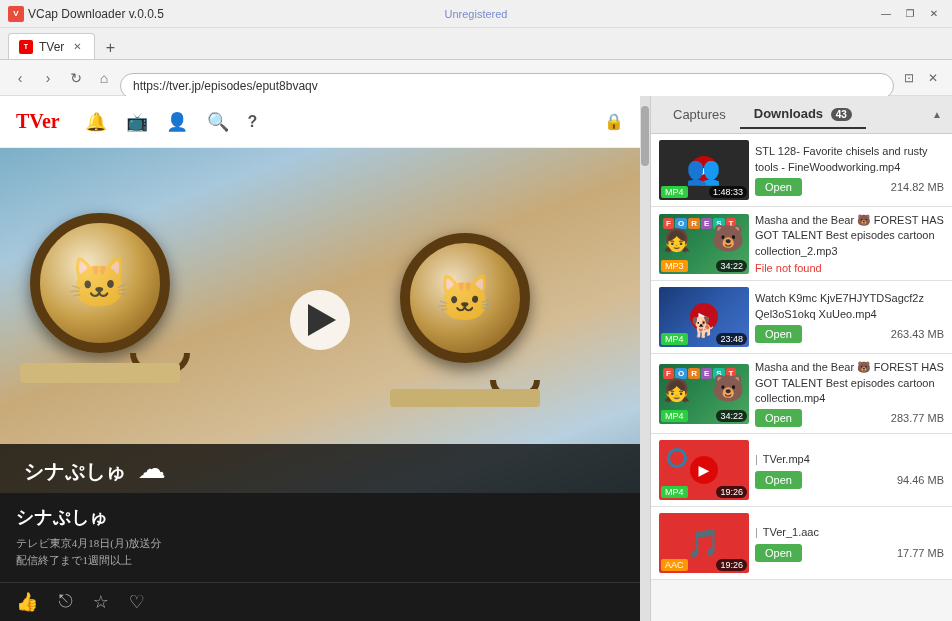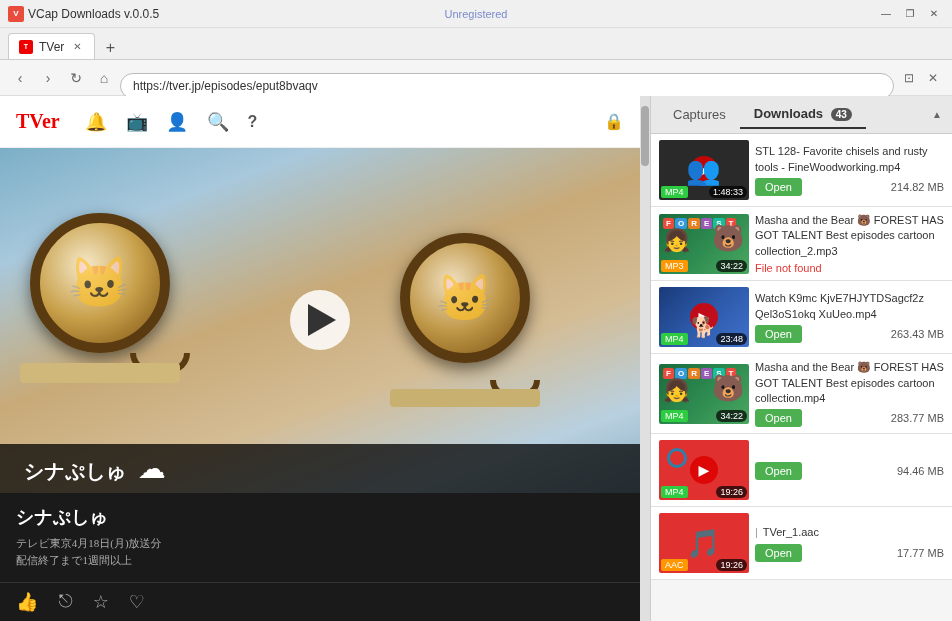--- a/index.html
+++ b/index.html
@@ -269,21 +269,21 @@
     }
     .dl-error { color: #e53935; font-size: 11px; }
     .dl-size { color: #555; font-size: 11px; margin-left: auto; }
     .dl-pipe { color: #999; margin-right: 2px; }
   </style>
 </head>
 <body>
 
 <div id="titlebar">
   <div class="app-icon">V</div>
-  <span class="title">VCap Downloads v.0.0.5</span>
+  <span class="title">VCap Downloader v.0.0.5</span>
   <span class="unregistered">Unregistered</span>
   <div class="window-controls">
     <div class="win-btn">—</div>
     <div class="win-btn">❐</div>
     <div class="win-btn">✕</div>
   </div>
 </div>
 
 <div id="tabbar">
   <div class="tab">
@@ -497,20 +497,21 @@
           <div class="thumb-bg-red">
             <div style="position:relative;display:flex;align-items:center;justify-content:center;width:100%;height:100%;">
               <div style="width:20px;height:20px;border-radius:50%;border:3px solid rgba(0,150,200,0.8);position:absolute;top:8px;left:8px;"></div>
               <div class="thumb-play-circle">▶</div>
             </div>
           </div>
           <div class="thumb-badge-green">MP4</div>
           <div class="thumb-time">19:26</div>
         </div>
         <div class="dl-info">
+          <div class="dl-title"><span class="dl-pipe">|</span> TVer.mp4</div>
           <div class="dl-status-row">
             <button class="dl-open-btn">Open</button>
             <span class="dl-size">94.46 MB</span>
           </div>
         </div>
       </div>
 
       <div class="dl-item">
         <div class="dl-thumb">
           <div class="thumb-bg-red">

